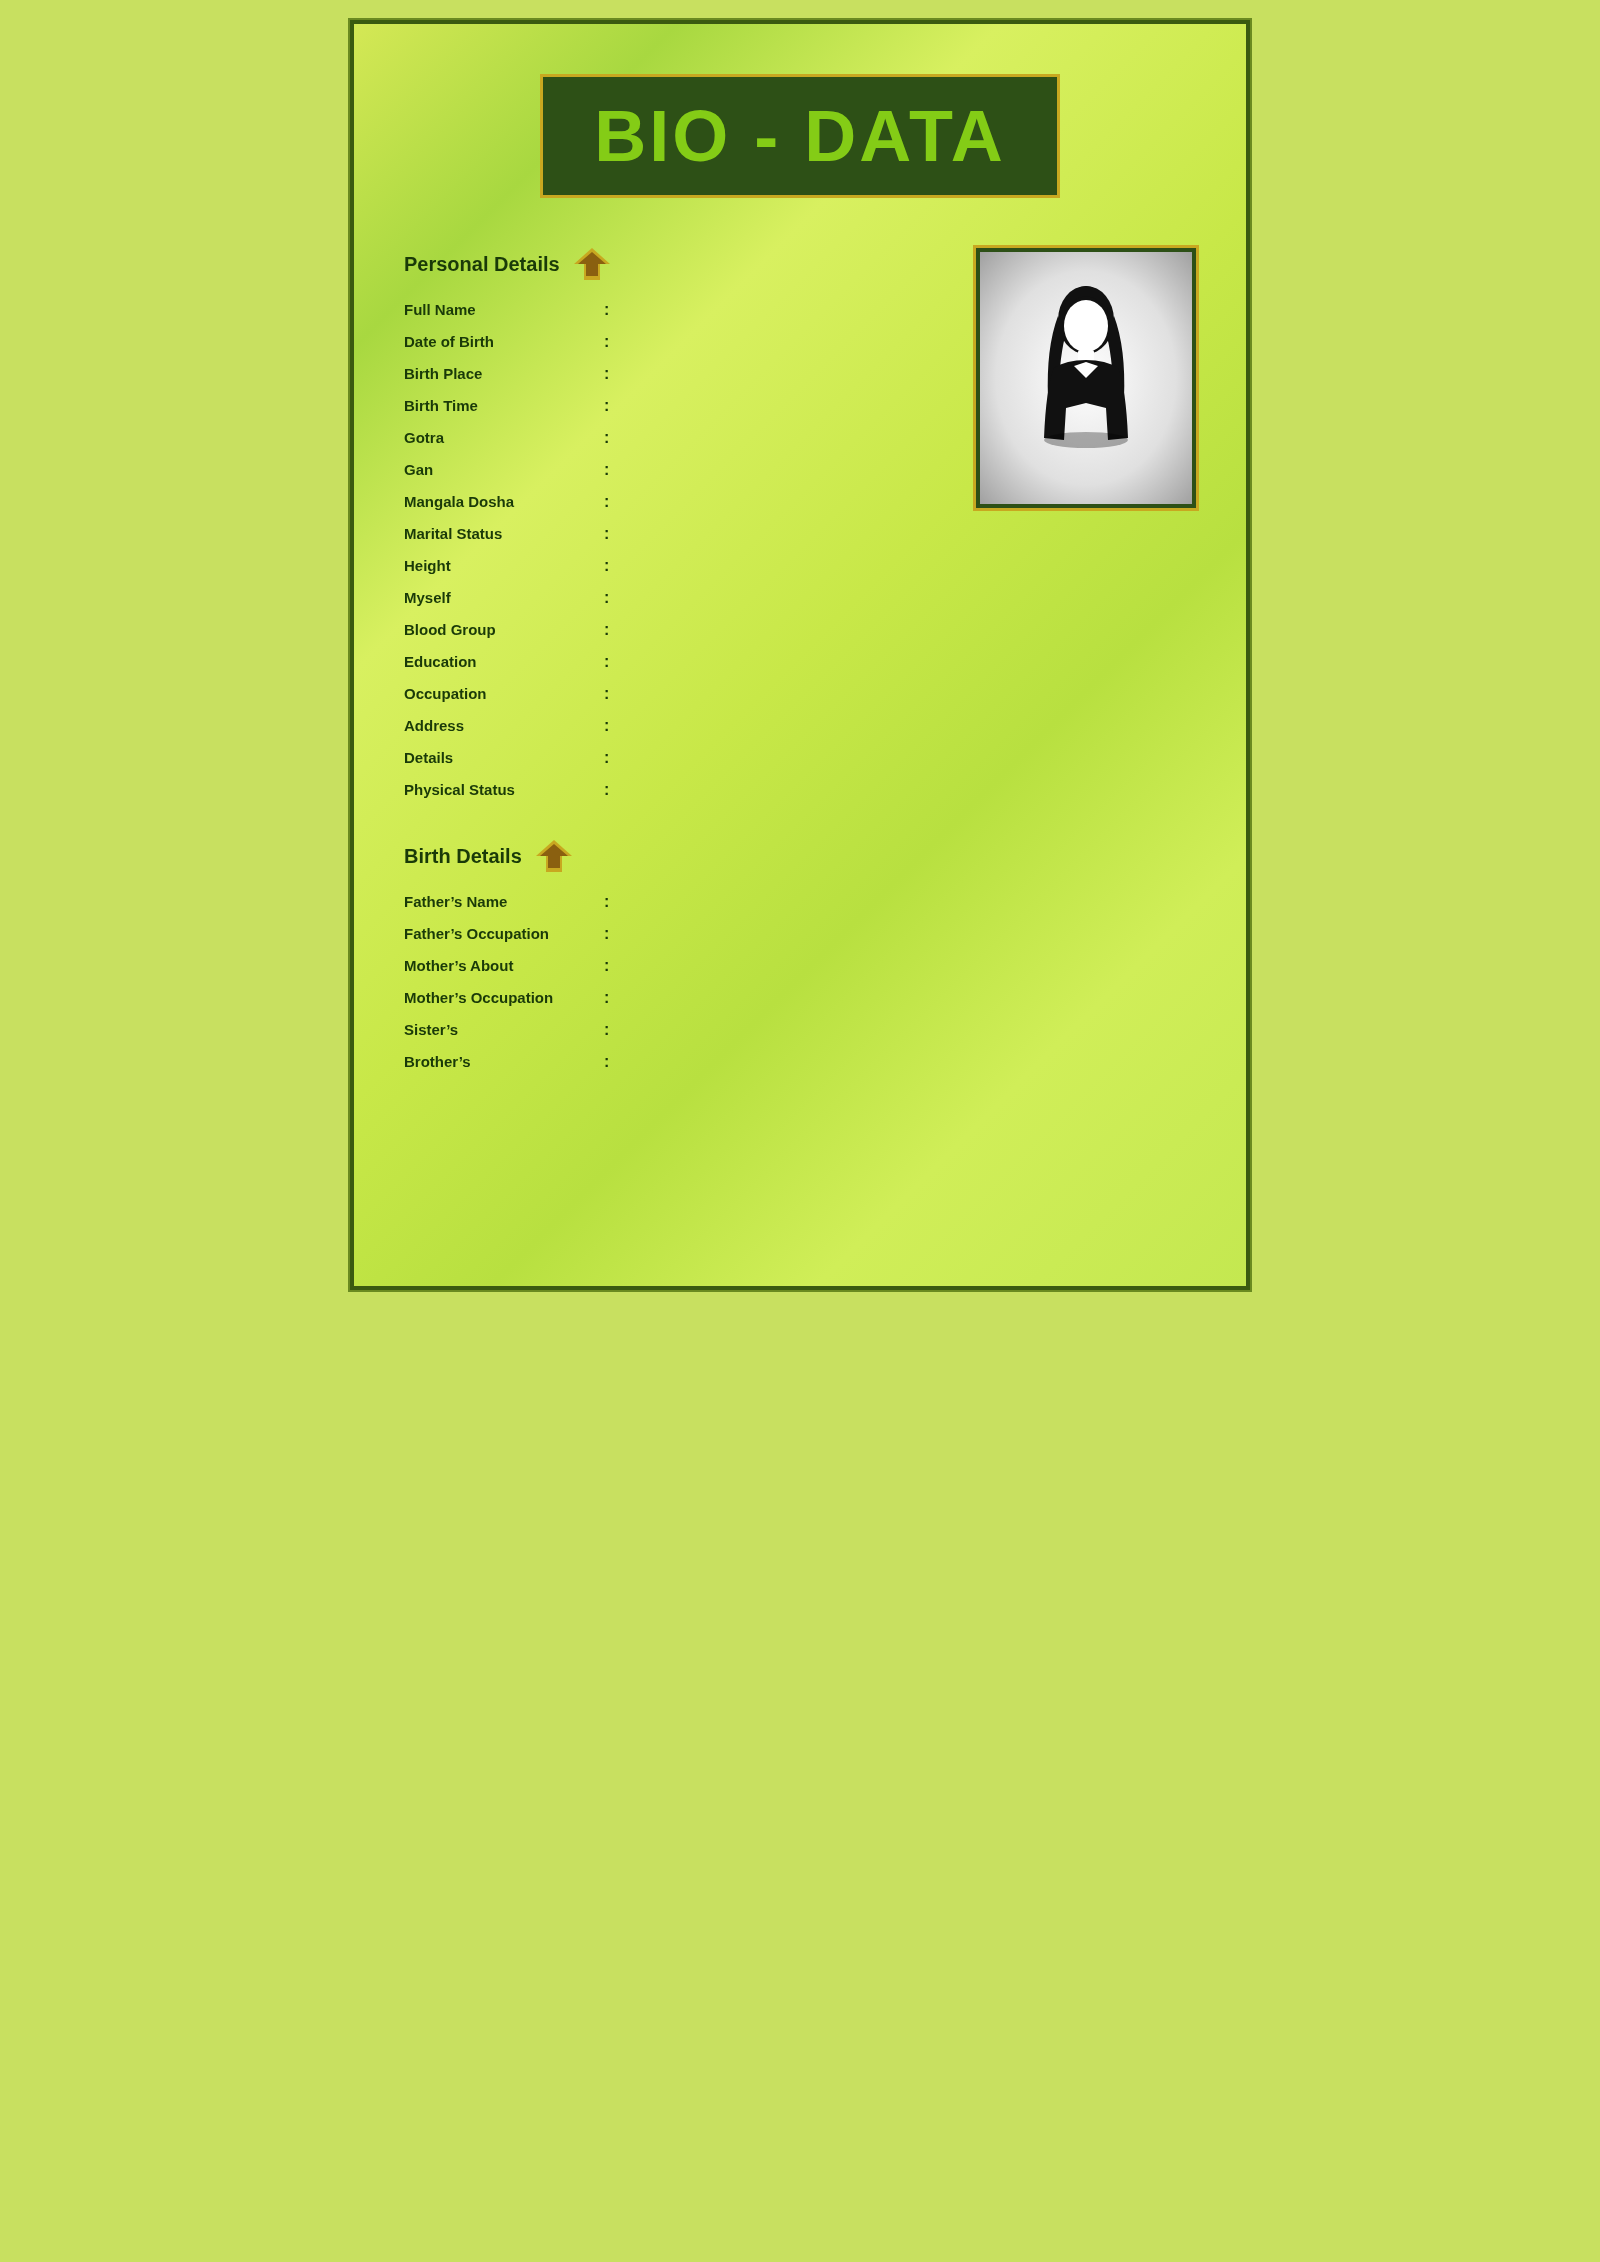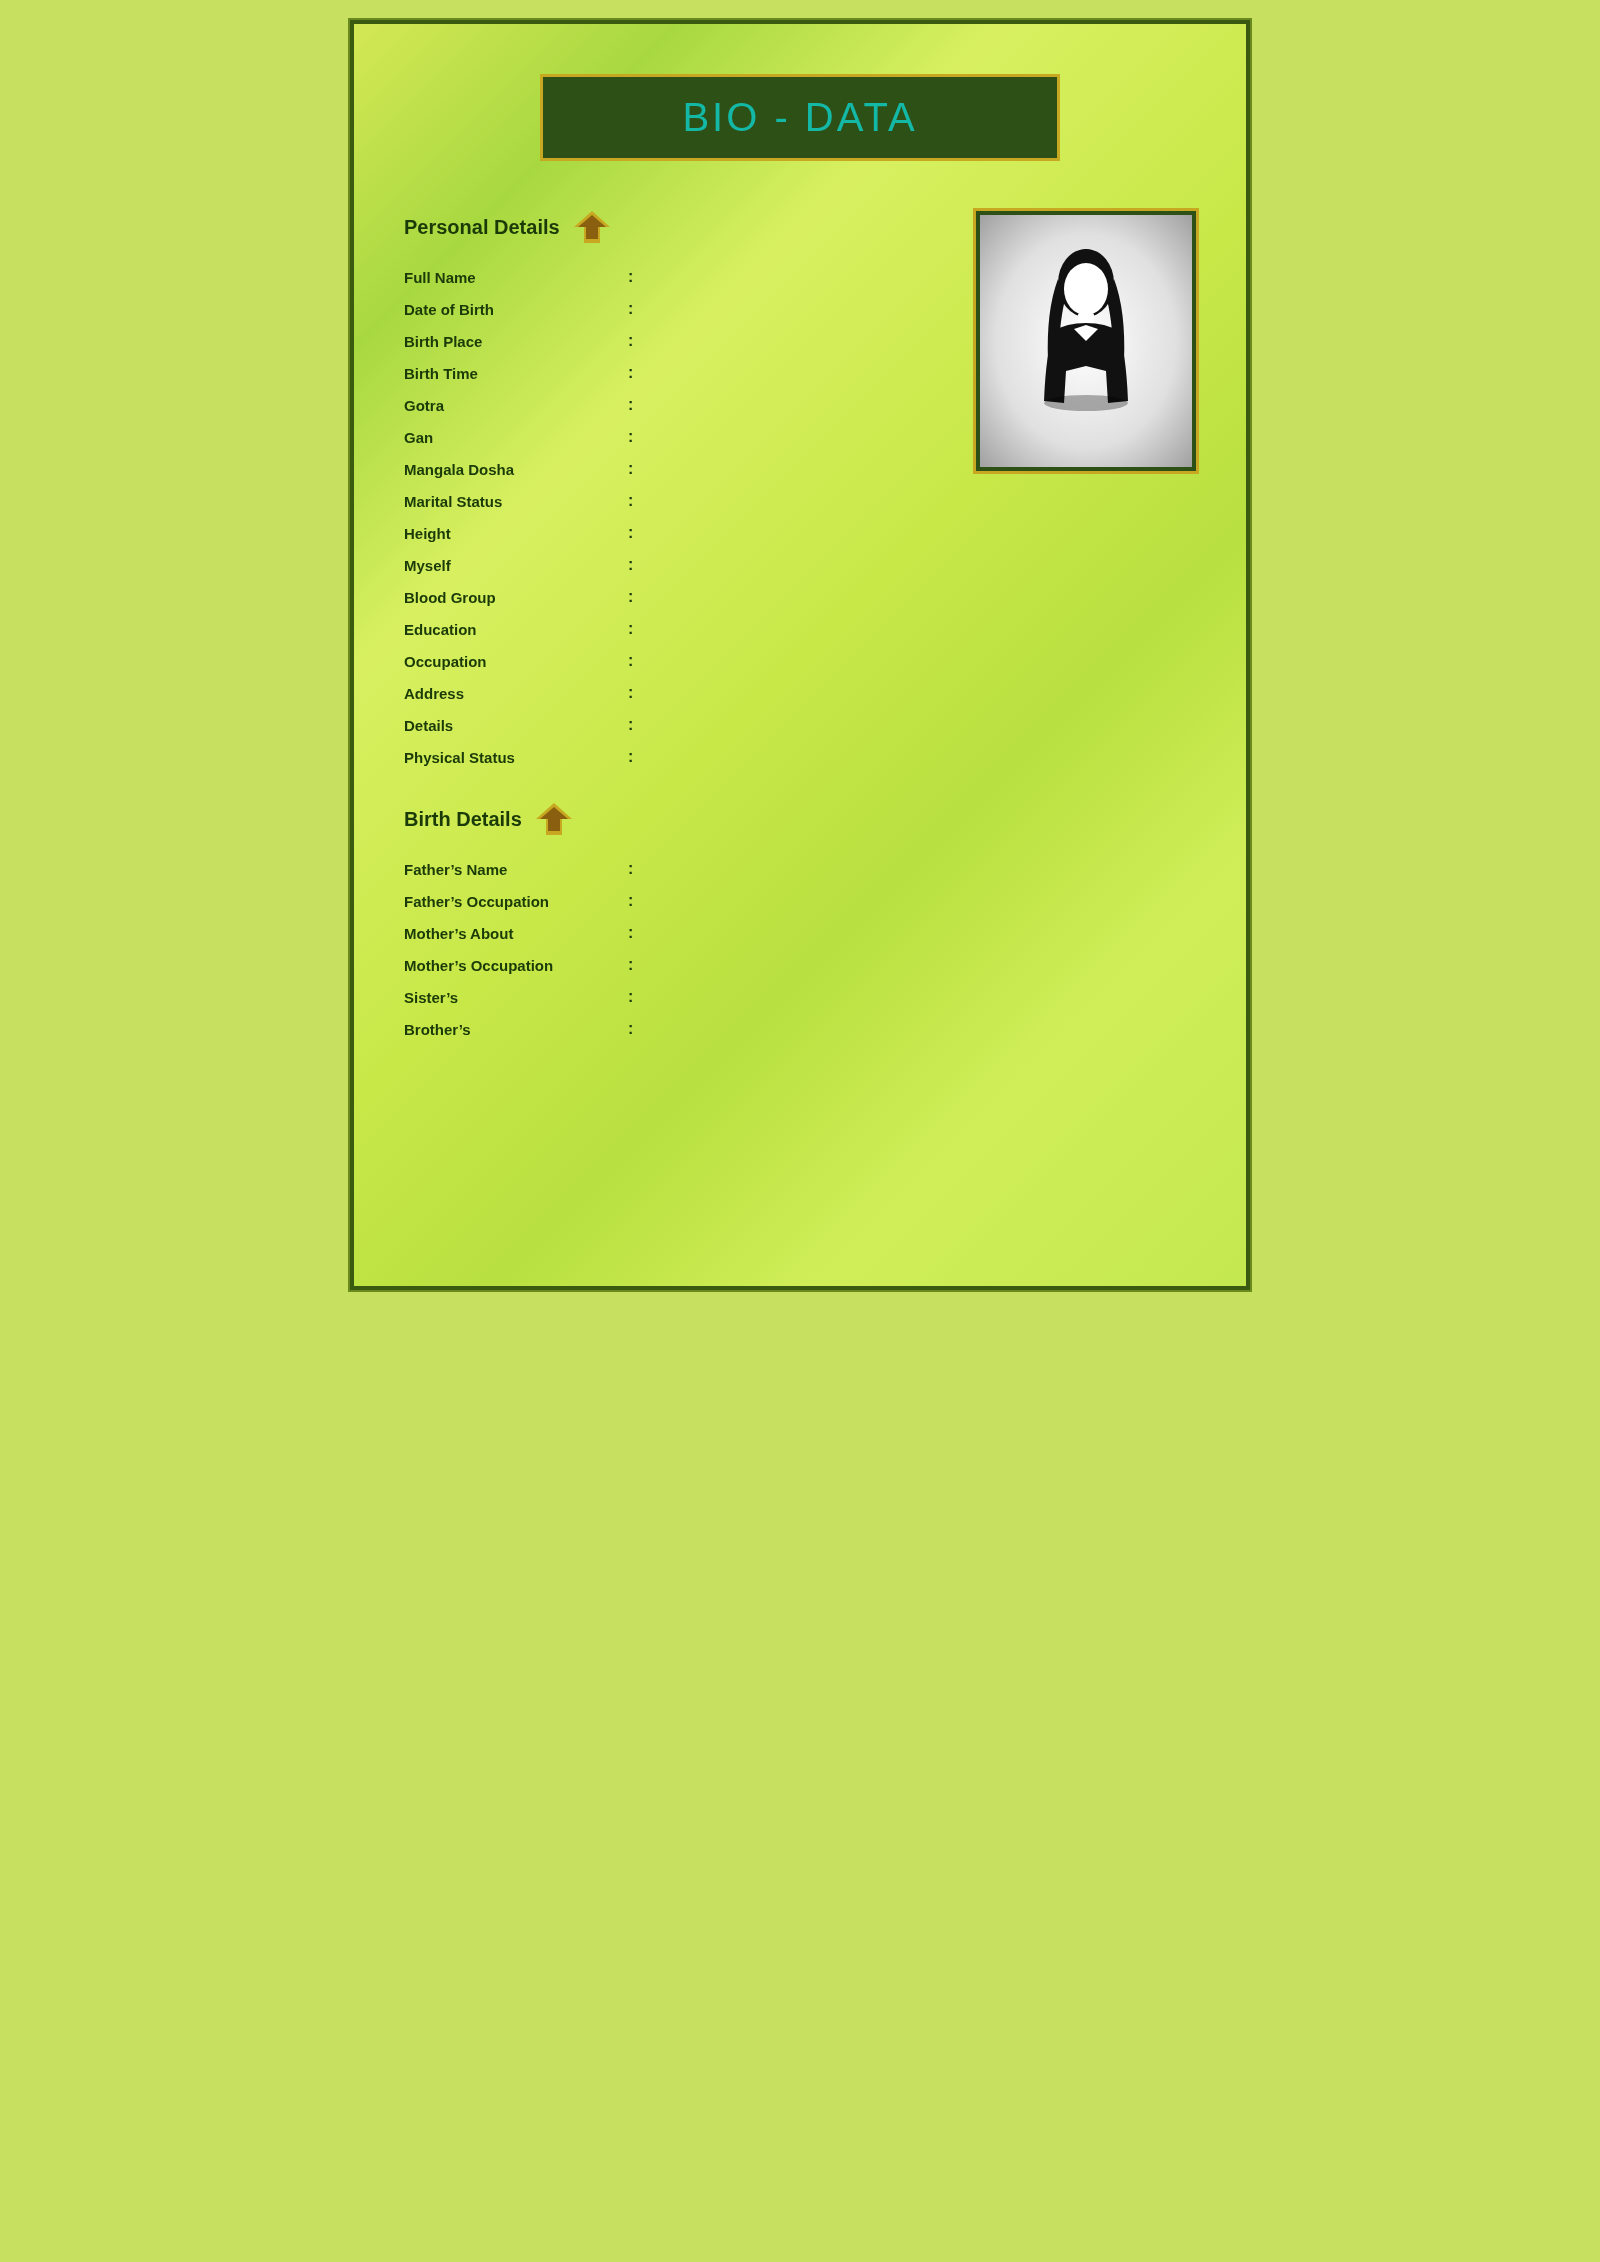--- a/index.html
+++ b/index.html
@@ -27,23 +27,23 @@
     .title-box {
       background: #2d5016;
       border: 3px solid #c8a820;
       text-align: center;
       padding: 18px 40px;
       margin: 20px auto 40px auto;
       max-width: 520px;
     }
 
     .title-text {
-      color: #14b8a6;
-      font-size: 40px;
-      font-weight: normal;
+      color: #84cc16;
+      font-size: 72px;
+      font-weight: bold;
       font-family: Arial Black, Arial, sans-serif;
       letter-spacing: 3px;
     }
 
     .content-area {
       display: flex;
       justify-content: space-between;
       align-items: flex-start;
     }
 
@@ -108,24 +108,23 @@
       display: inline-block;
     }
 
     .fields-table {
       width: 100%;
       margin-bottom: 30px;
     }
 
     .field-row {
       display: flex;
-      align-items: center;
+      align-items: flex-start;
       padding: 3px 0;
       min-height: 32px;
-      gap: 24px;
     }
 
     .field-label {
       font-size: 15px;
       font-weight: bold;
       color: #1a3a08;
       width: 200px;
       min-width: 200px;
       font-family: Arial, sans-serif;
     }

